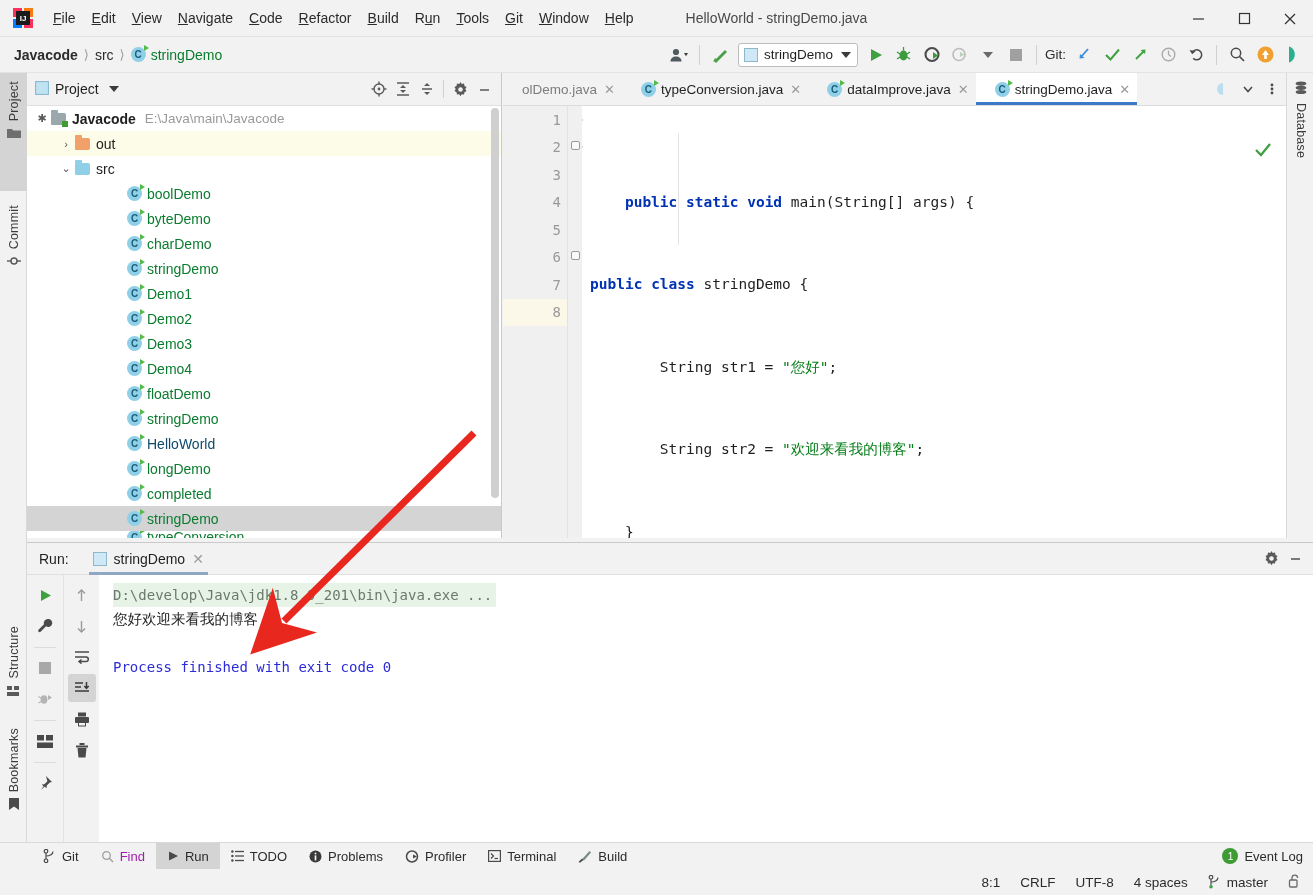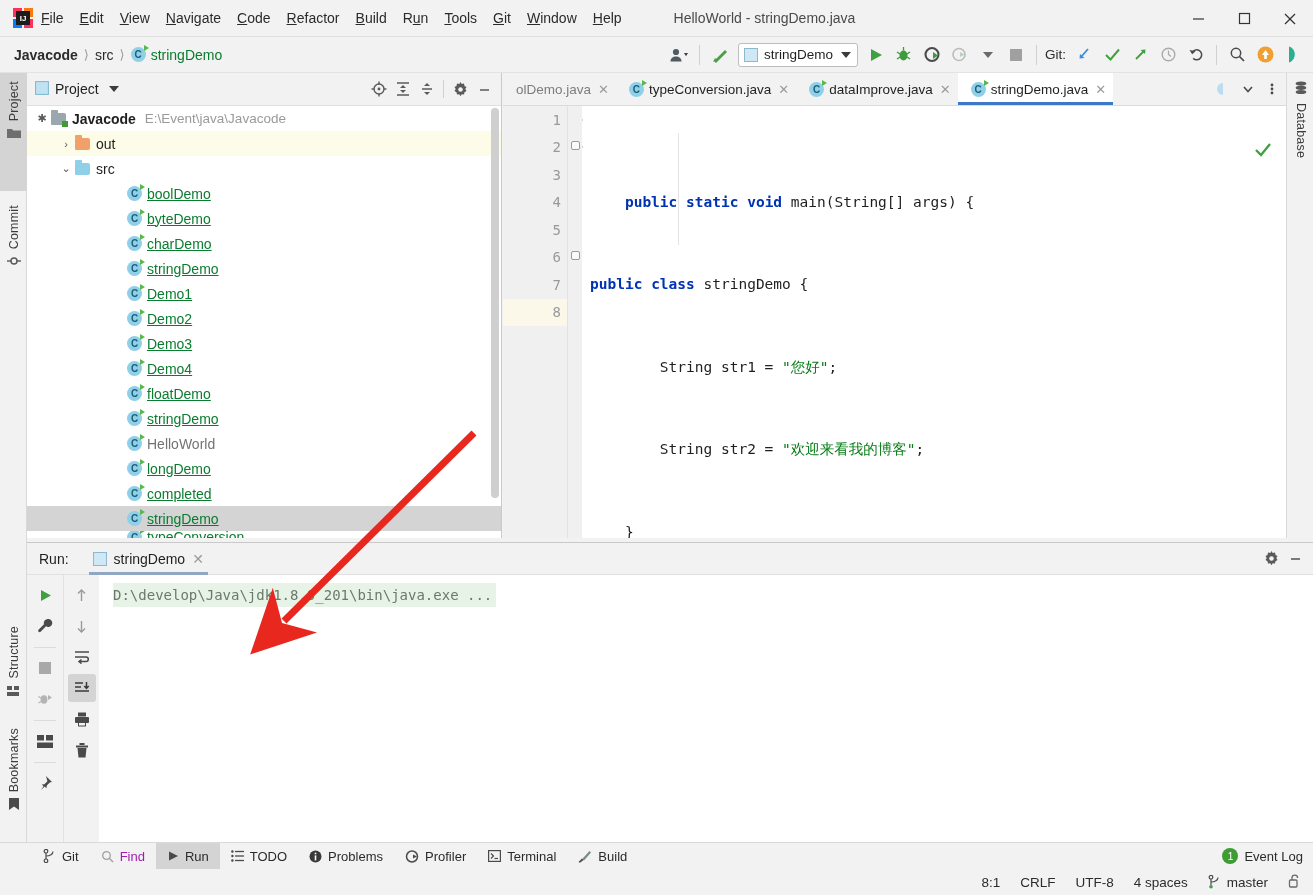--- a/index.html
+++ b/index.html
@@ -16,21 +16,21 @@
   .app { position: relative; width: 1313px; height: 895px; }
 
   
   .menubar {
     position: absolute; top: 0; left: 0; width: 1313px; height: 37px;
     background: #f2f2f2;
     border-bottom: 1px solid #e0e0e0;
     display: flex; align-items: center;
   }
   .ij-logo {
-    width: 20px; height: 20px; margin-left: 13px; 
+    width: 20px; height: 20px; margin-left: 13px; margin-right: 12px;
     position: relative; flex: none;
   }
   .ij-logo .q { position: absolute; width: 9px; height: 9px; }
   .ij-logo .q1 { left:0; top:0; background:#fe315d; }
   .ij-logo .q2 { right:0; top:0; background:#f97a12; }
   .ij-logo .q3 { left:0; bottom:0; background:#087cfa; }
   .ij-logo .q4 { right:0; bottom:0; background:#fe315d; }
   .ij-logo .core {
     position:absolute; left:3px; top:3px; width:14px; height:14px;
     background:#1b1b1b; color:#fff; font-size:8px; font-weight:bold;
@@ -141,40 +141,40 @@
   .folder.blue { background: #8fd0e8; }
   .folder.gray { background: #9aa7ad; }
   .folder::before {
     content:""; position:absolute; left:0; top:-3px; width:7px; height:3px;
     border-radius:1px 1px 0 0; background: inherit;
   }
   .folder.modbadge::after {
     content:""; position:absolute; right:-2px; bottom:-2px; width:6px; height:6px;
     background:#3f9c35;
   }
-  .tlabel.green { color: #0a7c2f; text-decoration: underline; }
-  .tlabel.blue { color: #737373; }
+  .tlabel.green { color: #0a7c2f; }
+  .tlabel.blue { color: #0c4a6e; }
   .tlabel.bold { font-weight: bold; color: #1f1f1f; }
   .tpath { color: #9a9a9a; margin-left: 9px; font-size: 13.5px; }
   .tree-scrollbar {
     position: absolute; right: 2px; top: 2px; width: 8px; height: 390px;
     background: #cfcfcf; border-radius: 4px;
   }
 
   
   .editor-area {
     position: absolute; left: 503px; top: 73px; width: 783px; height: 469px;
     background: #fff;
   }
   .tabbar {
     height: 33px; background: #f2f2f2; display: flex; align-items: stretch;
     border-bottom: 1px solid #dcdcdc; overflow: hidden;
   }
   .etab {
-    display: flex; align-items: center; padding: 0 7px 0 13px; font-size: 13.5px;
+    display: flex; align-items: center; padding: 0 7px 0 19px; font-size: 13.5px;
     color: #1f1f1f; white-space: nowrap; position: relative; background: #f2f2f2;
   }
   .etab.active { background: #fff; }
   .etab.active::after {
     content:""; position:absolute; left:0; right:0; bottom:0; height:3px; background:#3c78c8;
   }
   .etab .lbl { margin-right: 7px; }
   .etab .x { color: #9b9b9b; font-size: 13px; }
   .etab.dim .lbl { color: #7d7d7d; }
   .tabbar-right { margin-left: auto; display: flex; align-items: center; padding-right: 2px; }
@@ -562,21 +562,21 @@
         </span>
       </span>
     </div>
 
     <div class="tree">
 
       <div class="trow">
         <span class="twist">✱</span>
         <span class="folder gray modbadge"></span>
         <span class="tlabel bold">Javacode</span>
-        <span class="tpath">E:\Event\java\Javacode</span>
+        <span class="tpath">E:\Java\main\Javacode</span>
       </div>
 
       <div class="trow hl-out" style="padding-left:30px">
         <span class="twist">›</span>
         <span class="folder orange"></span>
         <span class="tlabel">out</span>
       </div>
 
       <div class="trow" style="padding-left:30px">
         <span class="twist">⌄</span>
@@ -848,21 +848,23 @@
           <svg width="14" height="15" viewBox="0 0 14 15">
               <rect x="4.5" y="0" width="5" height="2" fill="#4a4a4a"></rect>
               <rect x="1" y="2.5" width="12" height="2" fill="#4a4a4a"></rect>
               <path d="M2.5 5 h9 l-1 9.5 h-7z" fill="#4a4a4a"></path>
             </svg>
         </div>
       </div>
 
       <div class="console">
         <div><span class="cl-cmd">D:\develop\Java\jdk1.8.0_201\bin\java.exe ...</span></div>
+        <div class="cl-out">您好欢迎来看我的博客</div>
         <div>&nbsp;</div>
+        <div class="cl-fin">Process finished with exit code 0</div>
       </div>
     </div>
   </div>
 
   <div class="statusbar">
     <div style="width:32px"></div>
     <div class="sb-item">
       <span class="ico">
         <svg width="13" height="14" viewBox="0 0 13 14">
             <circle cx="3" cy="2.2" r="1.8" fill="none" stroke="#4a4a4a" stroke-width="1.2"></circle>

